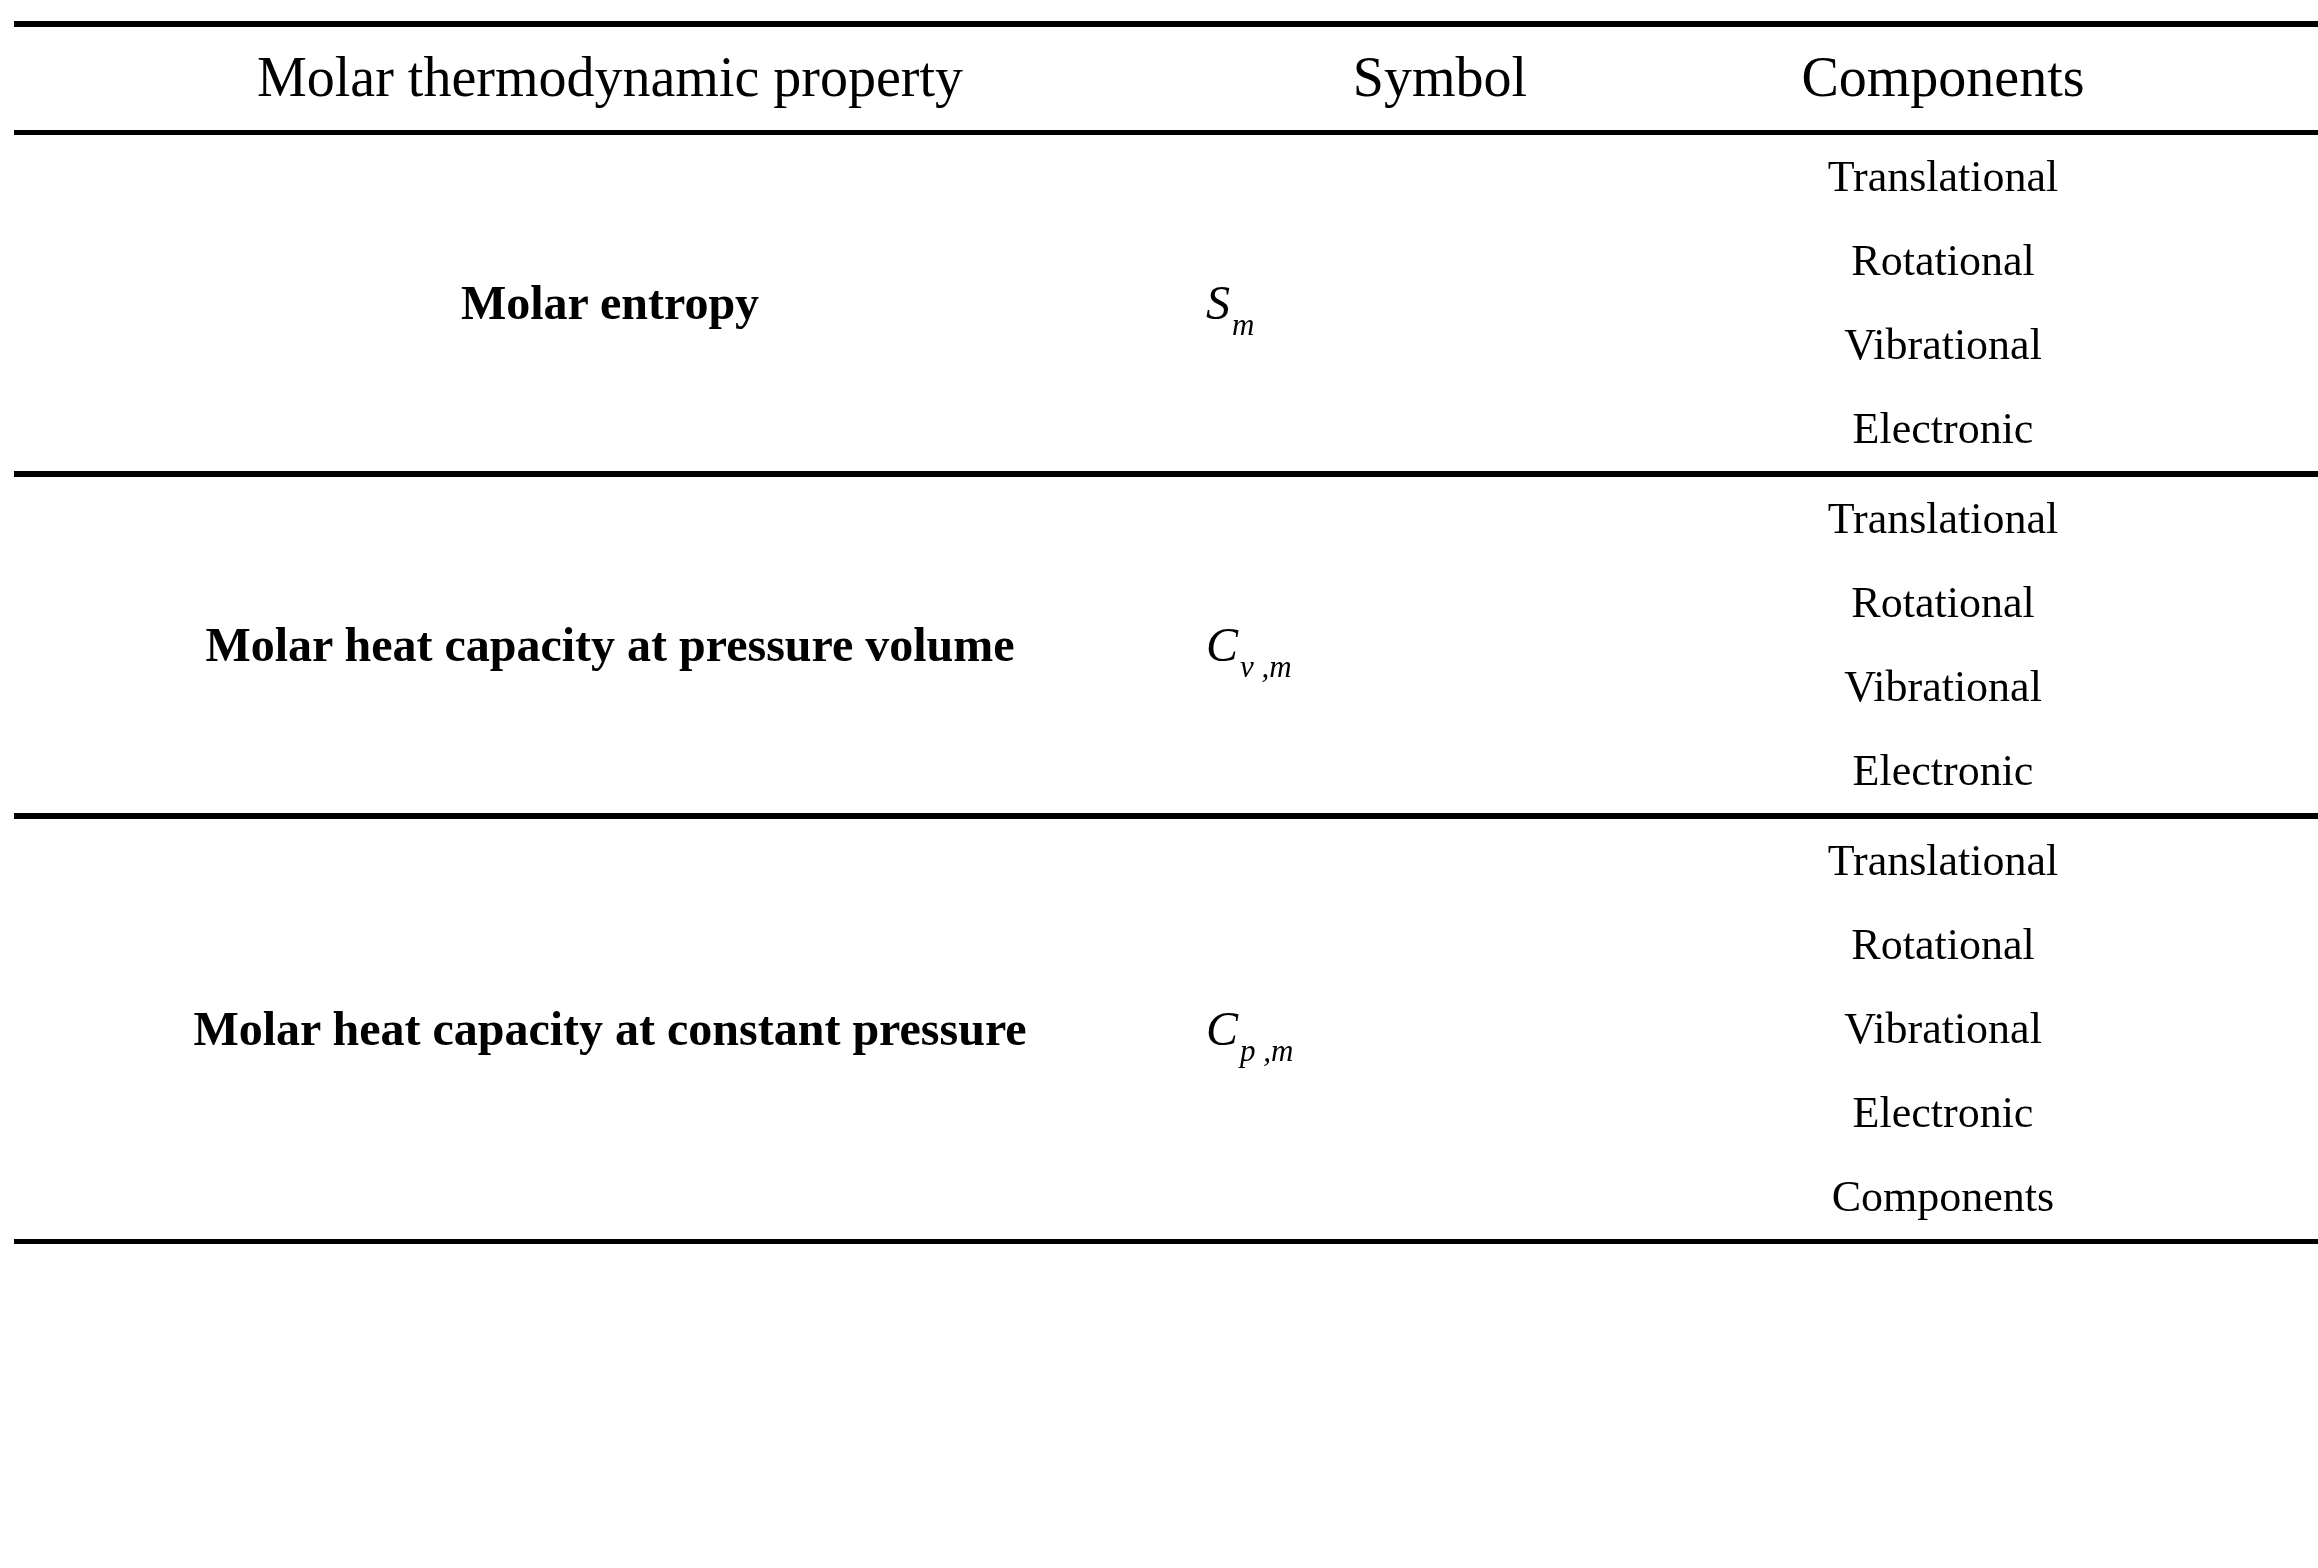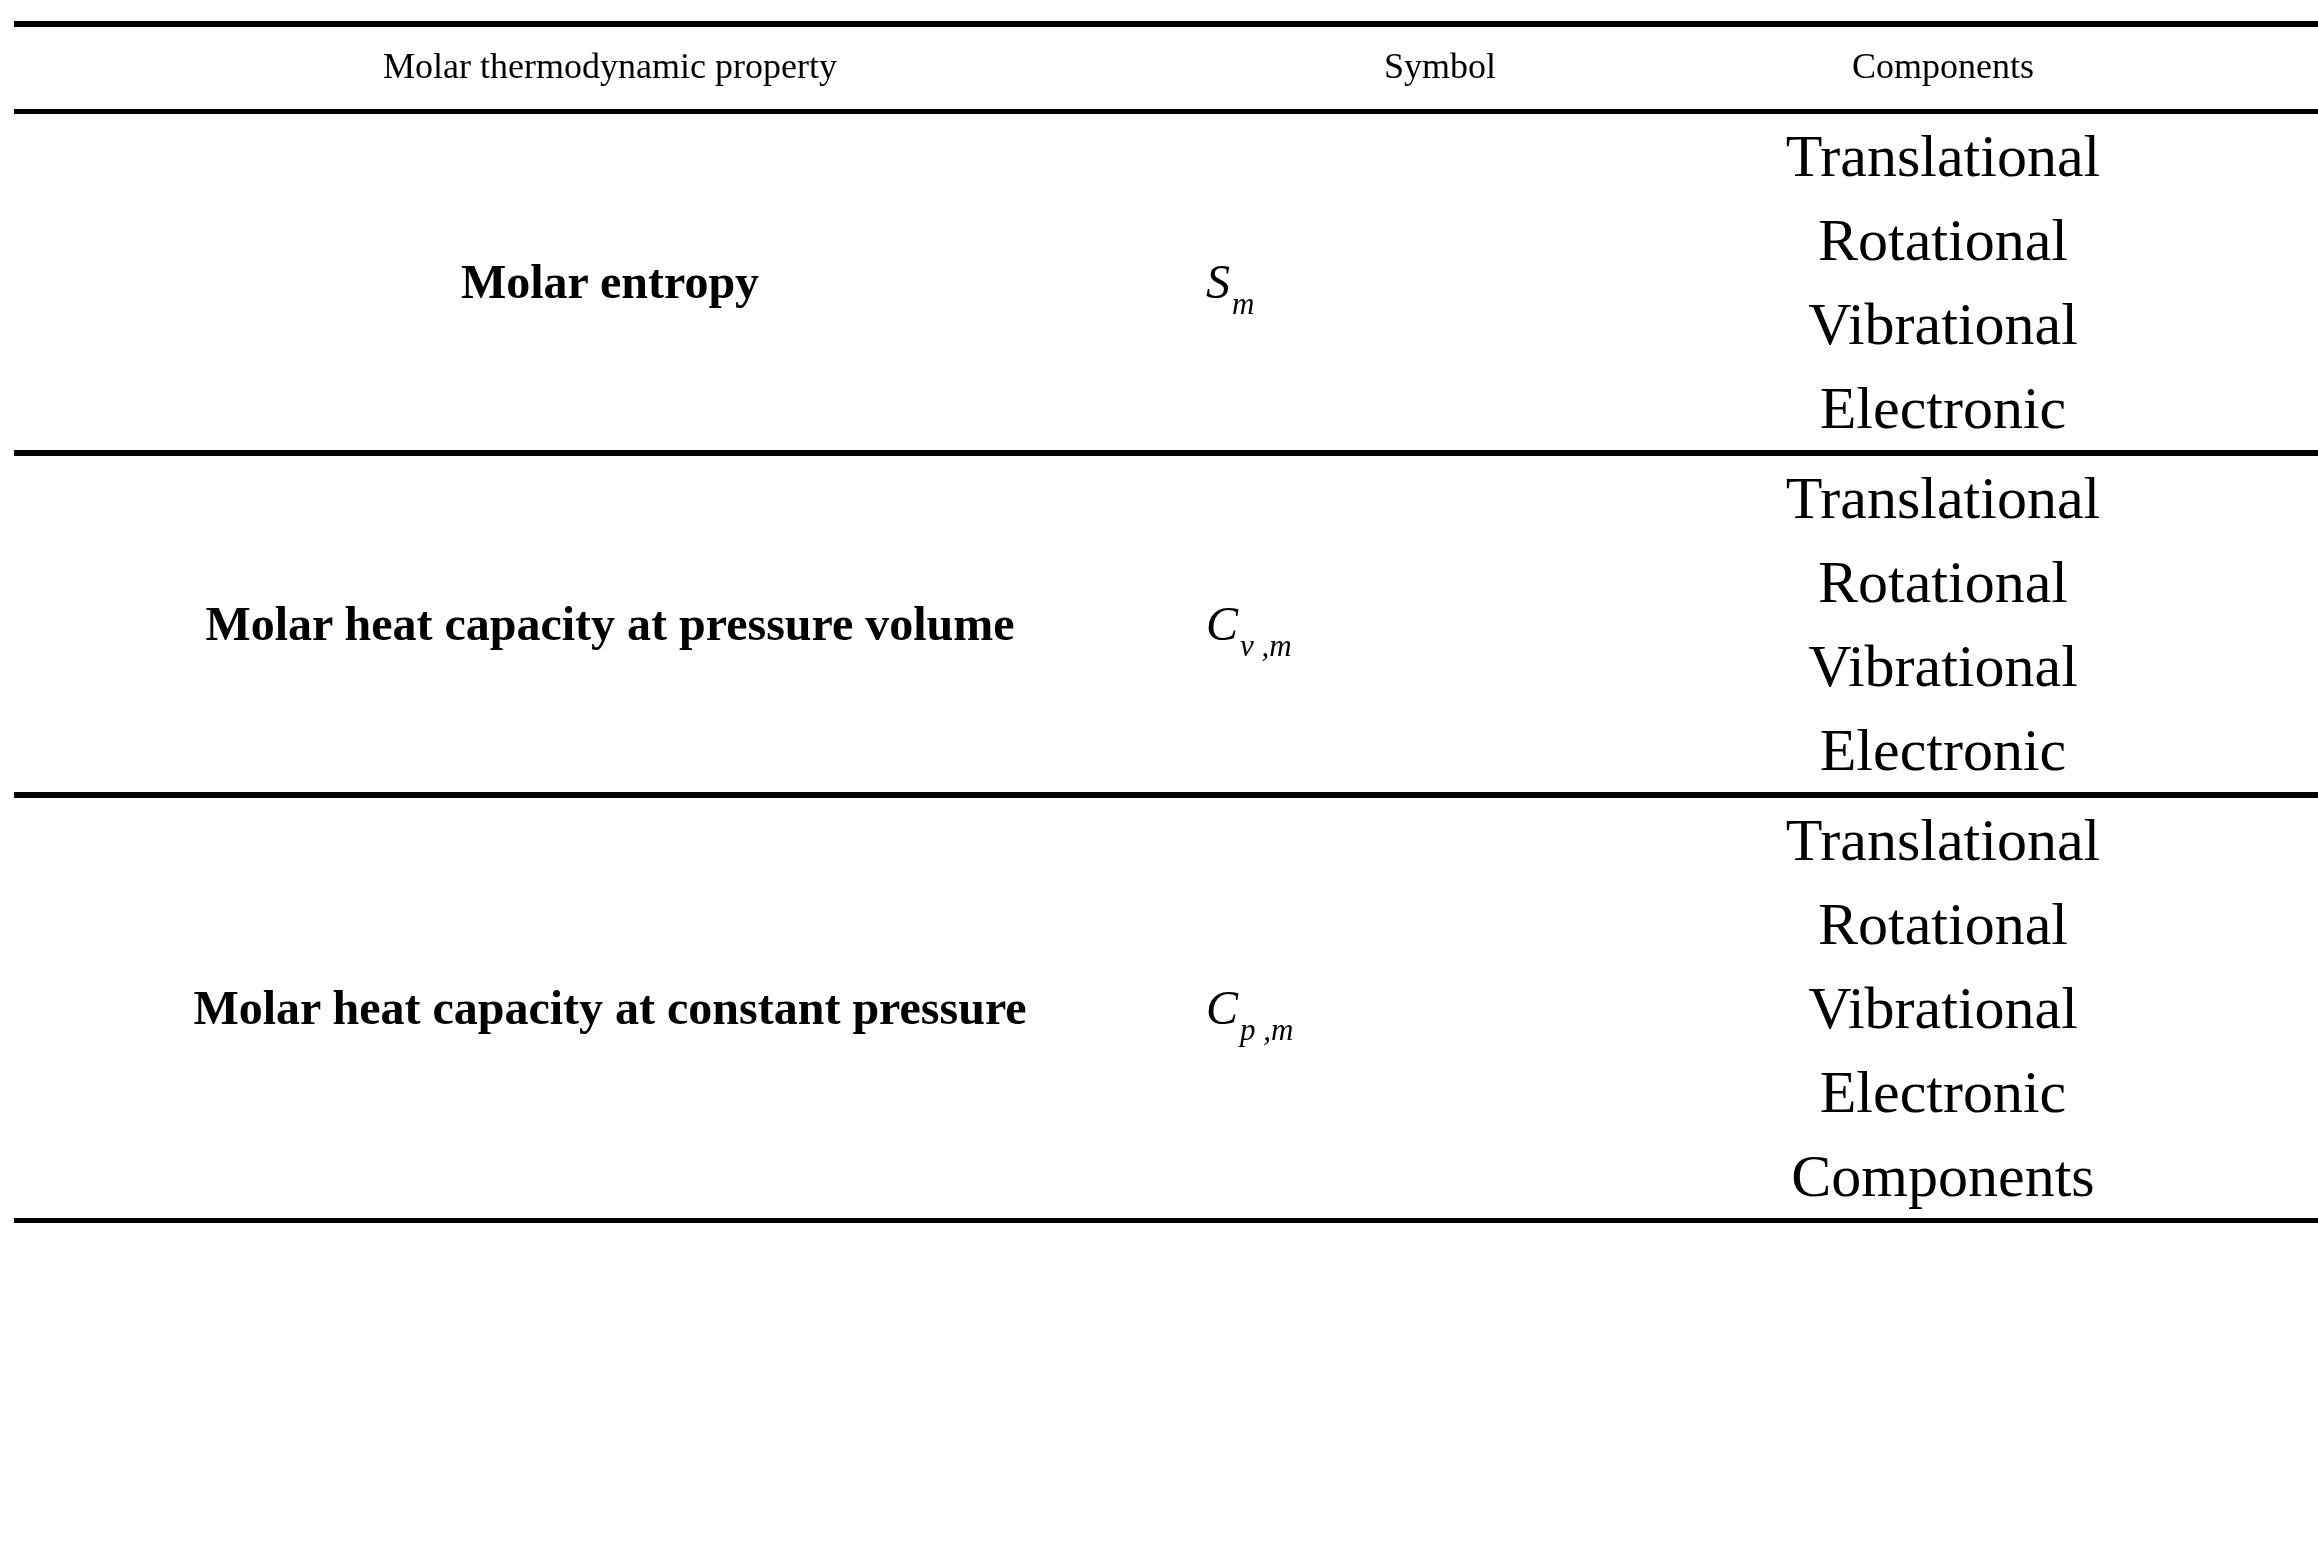--- a/index.html
+++ b/index.html
@@ -40,21 +40,21 @@
   
   .rule-top    { border-top: 6px solid #000; }
   .rule-header { border-bottom: 5.1px solid #000; }
   .rule-sect   { border-top: 6px solid #000; }
   .rule-bottom { border-bottom: 5.1px solid #000; }
 
   tr.hdr td {
     padding: 20.4px 0 24px 0;
     text-align: center;
     vertical-align: middle;
-    font-size: 36px;
+    font-size: 56px;
     line-height: 1.05;
     font-weight: 400;
   }
 
   td.prop {
     text-align: center;
     vertical-align: middle;
     font-size: 48px;
     line-height: 1.1;
     padding: 0 4.6px;
@@ -63,21 +63,21 @@
 
   td.symcol {
     text-align: left;
     vertical-align: middle;
     padding: 0;
   }
 
   td.comp {
     text-align: center;
     vertical-align: middle;
-    font-size: 60px;
+    font-size: 44px;
     line-height: 1.1;
     height: 84px;
     padding: 0;
   }
 
   td.symcell {
     text-align: center;
     vertical-align: middle;
     padding: 0;
     height: 84px;

